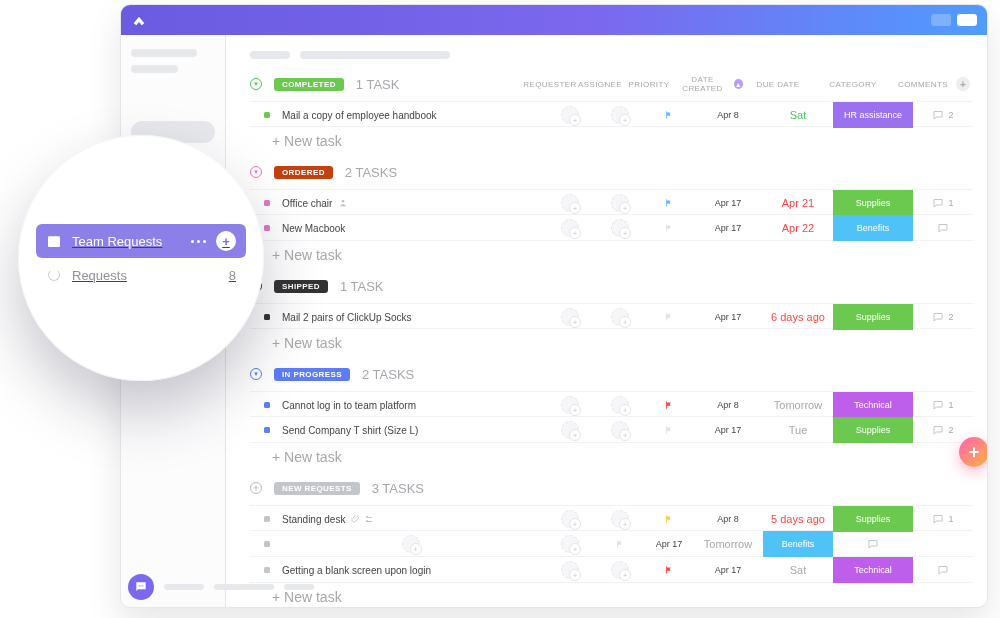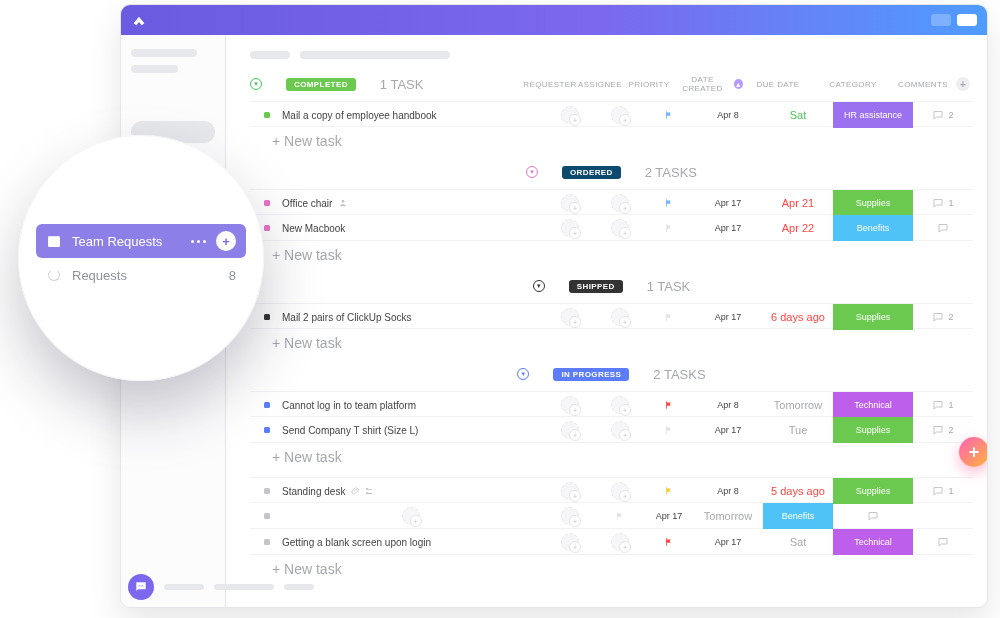--- a/index.html
+++ b/index.html
@@ -89,38 +89,38 @@
   .content-topbar {
     display:flex;
     gap:10px;
     margin-bottom:14px;
   }
   .content-topbar .skel { height:8px }
 
   
   .group { margin-bottom: 8px }
   .group-header {
-    display:flex; align-items:center; gap:24px; height:22px;justify-content:center;
+    display:flex; align-items:center; gap:12px; height:22px;
   }
   .collapse-circle {
     width:12px; height:12px; border:1.5px solid #46c55e; border-radius:50%;
     display:flex; align-items:center; justify-content:center;
     font-size:7px; color:#46c55e;
   }
   .collapse-circle.ordered  { border-color:#e773c6; color:#e773c6 }
   .collapse-circle.shipped  { border-color:#333; color:#333 }
   .collapse-circle.progress { border-color:#5c7cfa; color:#5c7cfa }
   .collapse-circle.newreq   { border-color:#bbb; color:#bbb }
 
   .status-pill {
     padding:2px 8px; border-radius:3px; font-size:8px; font-weight:700;
     letter-spacing:.4px; color:#fff;
   }
   .sp-completed  { background:#6bc950 }
-  .sp-ordered    { background:#0c4a6e }
+  .sp-ordered    { background:#c2410c }
   .sp-shipped    { background:#333 }
   .sp-progress   { background:#5c7cfa }
   .sp-newreq     { background:#c2c5ca }
 
   .task-count { font-size:13px; color:var(--grey-text) }
 
   
   .col-headers {
     margin-left:auto;
     display:grid;
@@ -208,20 +208,21 @@
     box-shadow:0 5px 14px rgba(255,100,150,.45)
   }
 
   
   .mag {
     position:absolute; left:18px; top:135px; width:246px; height:246px;
     border-radius:50%; background:#fff;
     box-shadow: 0 30px 60px rgba(30,30,60,.25), 0 0 0 1px #f3f4f7 inset;
     display:flex; flex-direction:column; justify-content:center; padding:0 18px;
     z-index:50;
+    text-decoration:underline;
   }
   .mag-row {
     display:flex; align-items:center; height:34px; border-radius:6px; padding:0 10px;
     font-size:13px; gap:10px
   }
   .mag-row.active { background:#8c7fe8; color:#fff }
   .mag-row .grow { flex:1 }
   .mag-icon { width:16px;height:16px; display:flex;align-items:center;justify-content:center }
   .mag-plus {
     width:20px;height:20px;border-radius:50%;background:#fff;color:var(--purple);
@@ -477,20 +478,25 @@
                   <svg>
                     <use href="#comment"></use>
                   </svg>
                   <span>2</span>
                 </span>
     </div>
             </div>
             <div class="new-task-row">+ New task</div>
           </div>
           <div class="group">
+            <div class="group-header">
+              <span class="collapse-circle newreq">▾</span>
+     <span class="status-pill sp-newreq">NEW REQUESTS</span>
+     <span class="task-count">3 TASKS</span>
+            </div>
             <div class="tasks">
               <div class="task">
       <span class="spacer"></span>
       <span class="status-dot" style="background:#c2c5ca"></span>
       <span class="task-title">Standing desk
         <span class="subicons">
                     <svg>
                       <use href="#attach"></use>
                     </svg>
                     <svg>

